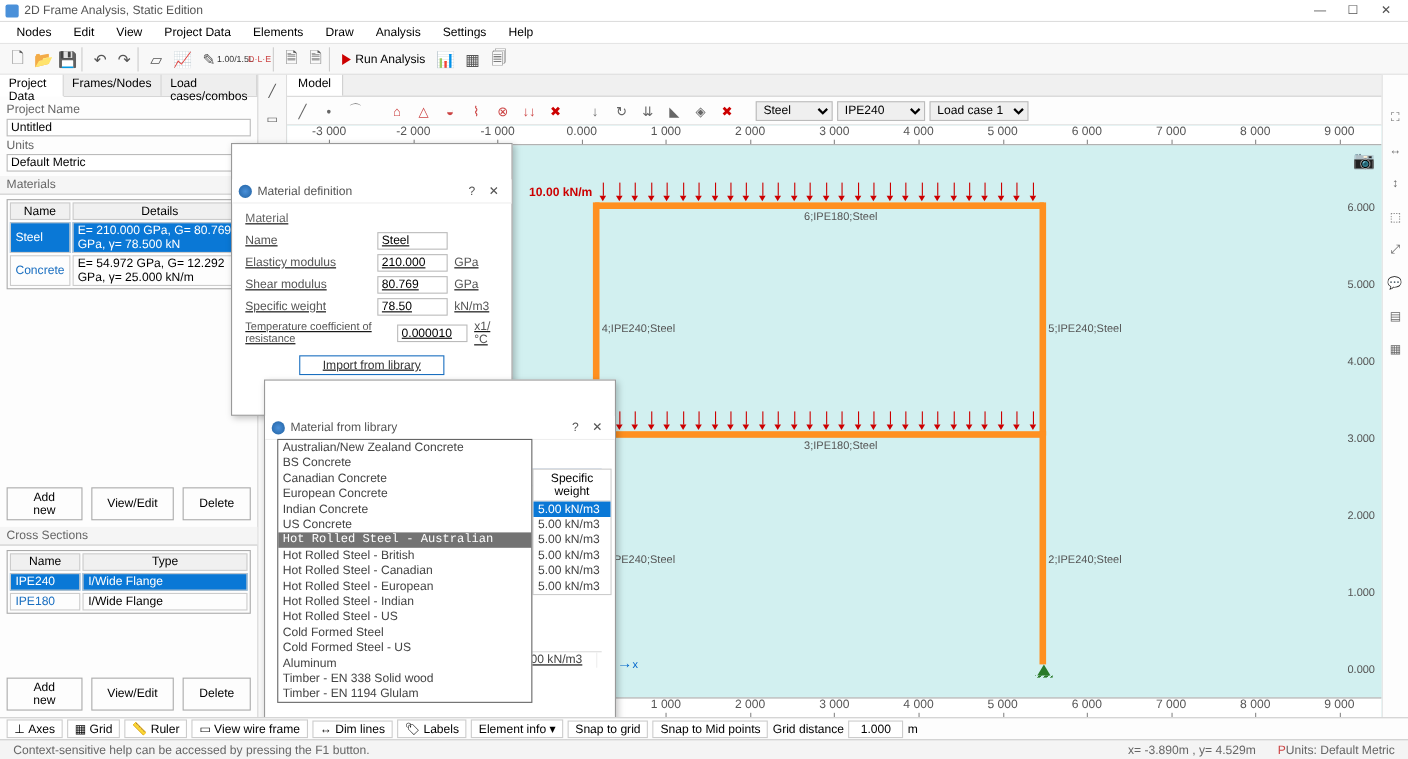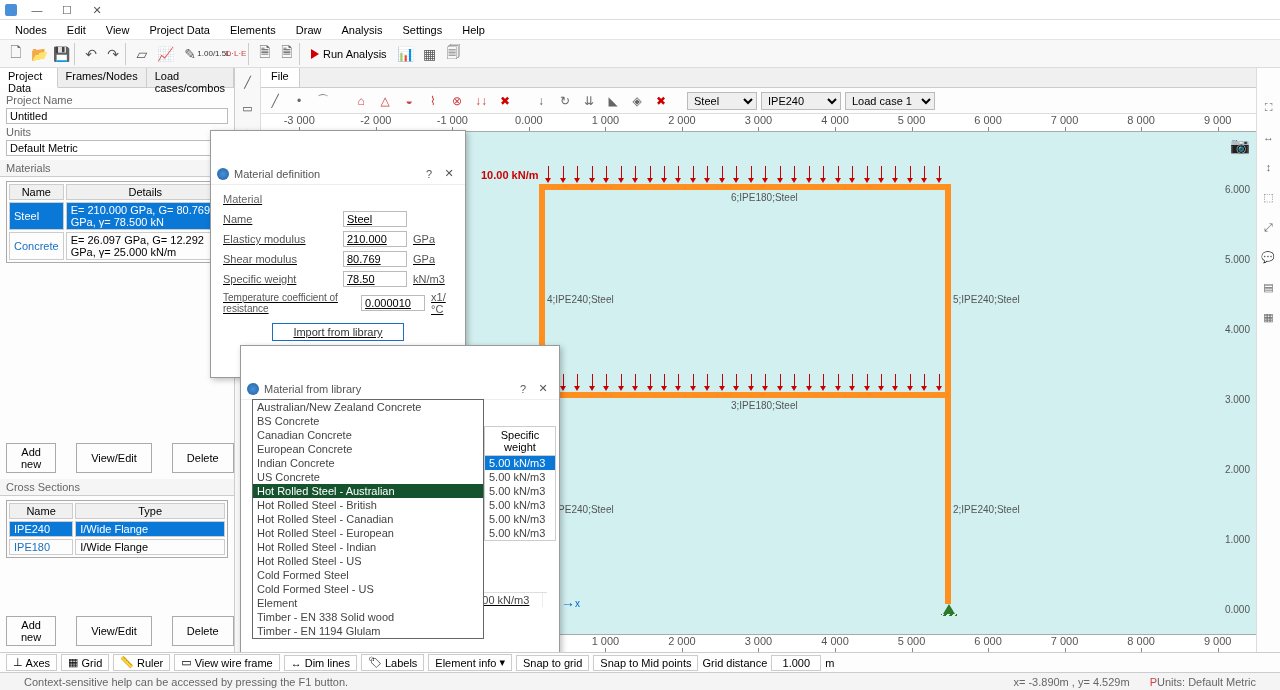--- a/index.html
+++ b/index.html
@@ -30,21 +30,21 @@
 .lplabel { color: #666; margin: 2px 0; }
 .lpinput { width: 100%; border: 1px solid #bbb; padding: 1px 3px; background: #fff; }
 
 .lphdr { background: #f5f5f5; border-bottom: 1px solid #ccc; padding: 2px 6px; color: #666; }
 
 .mattable { width: calc(100% - 12px); margin: 4px 6px; border: 1px solid #aaa; }
 .mattable th { background: #f0f0f0; border: 1px solid #ccc; padding: 1px 4px; font-weight: normal; text-align: center; }
 .mattable td { border: 1px solid #ccc; padding: 1px 4px; }
 .mattable tr.sel td { background: #0a78d6; color: #fff; }
 
-.btnrow { display: flex; gap: 20px; padding: 6px; justify-content: flex-start; }
+.btnrow { display: flex; gap: 8px; padding: 6px; justify-content: center; }
 .btnrow button { padding: 2px 14px; border: 1px solid #aaa; background: #fdfdfd; }
 .vtoolbar { width: 26px; background: #f8f8f8; border-right: 1px solid #ddd; display: flex; flex-direction: column; align-items: center; padding-top: 4px; gap: 6px; }
 .vtoolbar .vbtn { width: 20px; height: 20px; display: flex; align-items: center; justify-content: center; color: #555; }
 
 .modelarea { flex: 1; display: flex; flex-direction: column; }
 .modeltab { height: 20px; display: flex; border-bottom: 1px solid #ccc; }
 .modeltab .mt { padding: 2px 10px; background: #fff; border-right: 1px solid #ccc; }
 
 .modeltoolbar { height: 26px; display: flex; align-items: center; padding: 0 4px; gap: 4px; background: #fdfdfd; border-bottom: 1px solid #ddd; }
 .modeltoolbar .mtbtn { width: 20px; height: 20px; display: flex; align-items: center; justify-content: center; color: #666; font-size: 12px; }
@@ -84,45 +84,46 @@
 .frow.wide label { width: 170px; }
 .dlg-btns { display: flex; justify-content: center; gap: 18px; margin-top: 10px; }
 .dlg-btns button { padding: 2px 26px; border: 1px solid #aaa; background: #fdfdfd; }
 .importbtn { display: block; margin: 8px auto; padding: 2px 20px; border: 1px solid #1a6fc0; background: #fff; color: #333; }
 
 .combo { width: 100%; border: 1px solid #7a9fd4; padding: 1px 3px; background: #fff; position: relative; }
 .combo::after { content: '▾'; position: absolute; right: 4px; top: 0; color: #555; }
 
 .dropdown { position: absolute; border: 1px solid #666; background: #fff; z-index: 50; }
 .dropdown div { padding: 1px 4px; color: #444; cursor: pointer; white-space: nowrap; }
-.dropdown div.sel { background: #14532d; color: #fff; }
+.dropdown div.sel { background: #737373; color: #fff; font-family: Liberation Mono, monospace; }
 
 .librow { display: flex; }
 .librow div { padding: 1px 4px; border-right: 1px solid #eee; color: #444; }
 
 .bottombar { position: absolute; bottom: 18px; left: 0; right: 0; height: 20px; background: #fdfdfd; border-top: 1px solid #ccc; display: flex; align-items: center; padding: 0 6px; gap: 4px; }
 .bottombar .bbtn { display: flex; align-items: center; gap: 3px; padding: 1px 6px; border: 1px solid #ccc; background: #fff; }
 .bottombar .binp { width: 50px; border: 1px solid #ccc; padding: 1px 3px; text-align: center; }
 
-.statusbar { position: absolute; bottom: 0; left: 0; right: 0; height: 18px; background: #f4f4f4; border-top: 1px solid #ccc; display: flex; align-items: center; padding: 0 24px; color: #666; }
+.statusbar { position: absolute; bottom: 0; left: 0; right: 0; height: 18px; background: #f4f4f4; border-top: 1px solid #ccc; display: flex; align-items: center; padding: 0 12px; color: #666; }
 .statusbar .spacer { flex: 1; }
 
 .camera-icon { position: absolute; right: 6px; top: 22px; font-size: 16px; color: #555; }
 
 .support { position: absolute; }
 .pin::before { content: ''; display: block; width: 0; height: 0; border-left: 6px solid transparent; border-right: 6px solid transparent; border-bottom: 10px solid #2a7a2a; }
 .pin::after { content: ''; display: block; height: 2px; background: repeating-linear-gradient(-45deg,#2a7a2a,#2a7a2a 2px,transparent 2px,transparent 4px); width: 16px; margin-left: -2px; }
 
 .axis-arrow { position: absolute; color: #06c; font-size: 14px; }
 </style>
 </head>
 <body>
 
 <div class="titlebar">
   <div class="appicon"></div>
+  <div class="title">2D Frame Analysis, Static Edition</div>
   <div class="winbtn">—</div>
   <div class="winbtn">☐</div>
   <div class="winbtn">✕</div>
 </div>
 
 <div class="menubar">
   <span>Nodes</span>
   <span>Edit</span>
   <span>View</span>
   <span>Project Data</span>
@@ -175,21 +176,21 @@
           <tr>
             <th>Name</th>
             <th>Details</th>
           </tr>
       <tr class="sel">
             <td>Steel</td>
             <td>E= 210.000 GPa, G= 80.769 GPa, γ= 78.500 kN</td>
           </tr>
       <tr>
             <td style="color:#1a6fc0">Concrete</td>
-            <td>E= 26.097 GPa, G= 12.292 GPa, γ= 25.000 kN/m</td>
+            <td>E= 54.972 GPa, G= 12.292 GPa, γ= 25.000 kN/m</td>
           </tr>
     </tbody>
       </table>
     <div style="flex:0 0 170px"></div>
     <div class="btnrow">
       <button>Add new</button>
       <button>View/Edit</button>
       <button>Delete</button>
     </div>
     <div class="lphdr">Cross Sections</div>
@@ -219,21 +220,21 @@
 
   <div class="vtoolbar">
     <div class="vbtn">╱</div>
     <div class="vbtn">▭</div>
     <div class="vbtn">✥</div>
     <div class="vbtn">⟳</div>
   </div>
 
   <div class="modelarea">
     <div class="modeltab">
-        <div class="mt">File</div>
+        <div class="mt">Model</div>
       </div>
     <div class="modeltoolbar">
       <div class="mtbtn">╱</div>
       <div class="mtbtn">•</div>
       <div class="mtbtn">⌒</div>
       <div style="width:10px"></div>
       <div class="mtbtn" style="color:#c44">⌂</div>
       <div class="mtbtn" style="color:#c44">△</div>
       <div class="mtbtn" style="color:#c44">◒</div>
       <div class="mtbtn" style="color:#c44">⌇</div>
@@ -470,21 +471,21 @@
   <div>Indian Concrete</div>
   <div>US Concrete</div>
   <div class="sel">Hot Rolled Steel - Australian</div>
   <div>Hot Rolled Steel - British</div>
   <div>Hot Rolled Steel - Canadian</div>
   <div>Hot Rolled Steel - European</div>
   <div>Hot Rolled Steel - Indian</div>
   <div>Hot Rolled Steel - US</div>
   <div>Cold Formed Steel</div>
   <div>Cold Formed Steel - US</div>
-  <div>Element</div>
+  <div>Aluminum</div>
   <div>Timber - EN 338 Solid wood</div>
   <div>Timber - EN 1194 Glulam</div>
 </div>
 
 <div style="position:absolute;left:484px;top:426px;width:72px;background:#fff;border:1px solid #ccc">
   <div style="text-align:center;padding:2px;border-bottom:1px solid #ccc">Specific weight</div>
   <div style="background:#0a78d6;color:#fff;padding:1px 4px">5.00 kN/m3</div>
   <div style="padding:1px 4px;color:#444">5.00 kN/m3</div>
   <div style="padding:1px 4px;color:#444">5.00 kN/m3</div>
   <div style="padding:1px 4px;color:#444">5.00 kN/m3</div>

